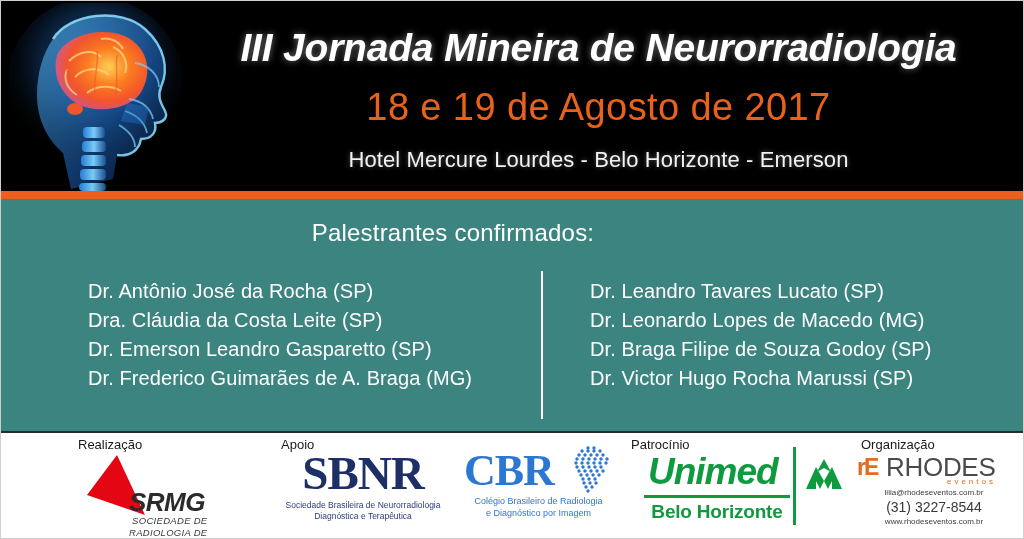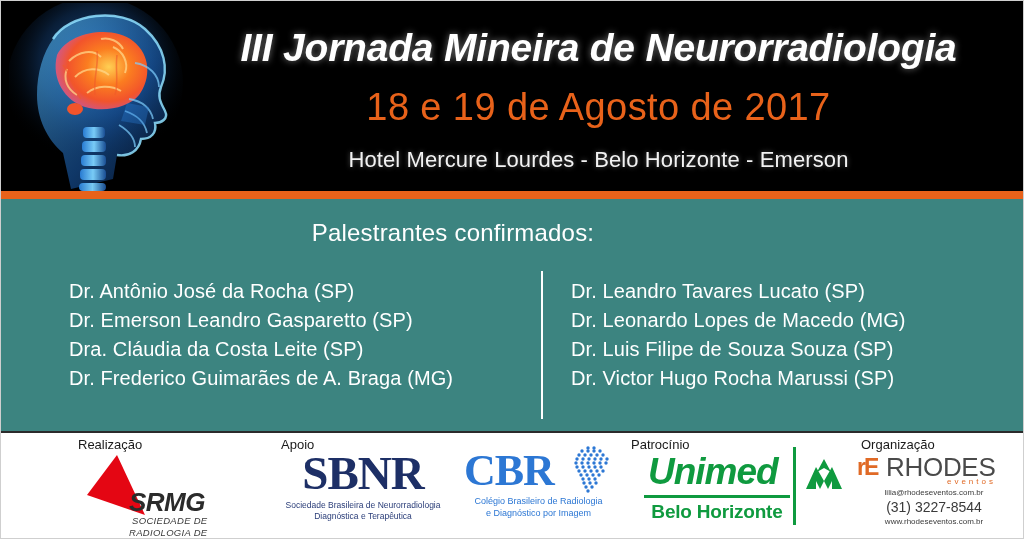--- a/index.html
+++ b/index.html
@@ -121,20 +121,21 @@
     justify-content: flex-start;
   }
   .speakers-col.left  { padding-left: 68px; box-sizing: border-box; }
   .speakers-col.right { padding-left: 58px; box-sizing: border-box; }
   .speaker {
     color: #ffffff;
     font-size: 20px;
     line-height: 29px;
     white-space: nowrap;
     letter-spacing: 0.1px;
+    margin-left: 19px;
   }
   .col-divider {
     position: absolute;
     left: 540px; top: 72px;
     width: 2px;
     height: 148px;
     background: #ffffff;
   }
   .body-bottom-line {
     position: absolute;
@@ -423,28 +424,28 @@
   <div class="orange-rule"></div>
 
   <div class="teal-body">
     <div class="speakers-heading">Palestrantes confirmados:</div>
 
     <div class="col-divider"></div>
 
     <div class="speakers-grid">
       <div class="speakers-col left">
         <div class="speaker">Dr. Antônio José da Rocha (SP)</div>
+        <div class="speaker">Dra. Cláudia da Costa Leite (SP)</div>
         <div class="speaker">Dr. Emerson Leandro Gasparetto (SP)</div>
-        <div class="speaker">Dra. Cláudia da Costa Leite (SP)</div>
         <div class="speaker">Dr. Frederico Guimarães de A. Braga (MG)</div>
       </div>
       <div class="speakers-col right">
         <div class="speaker">Dr. Leandro Tavares Lucato (SP)</div>
         <div class="speaker">Dr. Leonardo Lopes de Macedo (MG)</div>
-        <div class="speaker">Dr. Luis Filipe de Souza Souza (SP)</div>
+        <div class="speaker">Dr. Braga Filipe de Souza Godoy (SP)</div>
         <div class="speaker">Dr. Victor Hugo Rocha Marussi (SP)</div>
       </div>
     </div>
   </div>
 
   <div class="body-bottom-line"></div>
 
   <div class="footer">
 
     <div class="logo-slot" id="slot-srmg">

